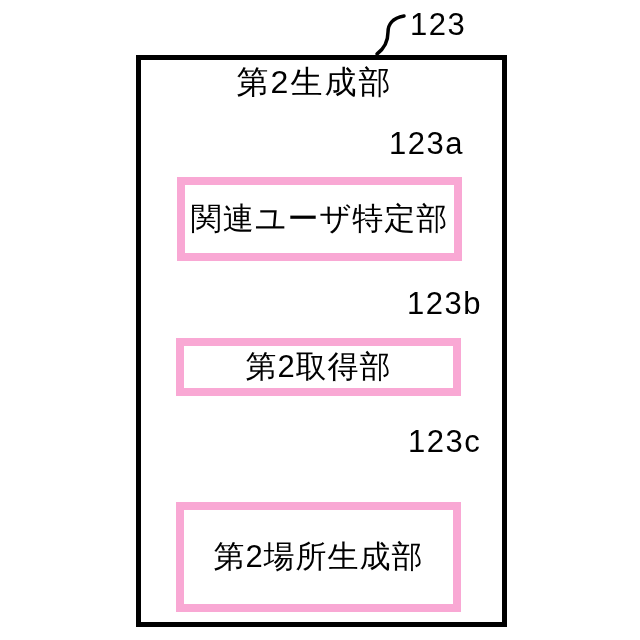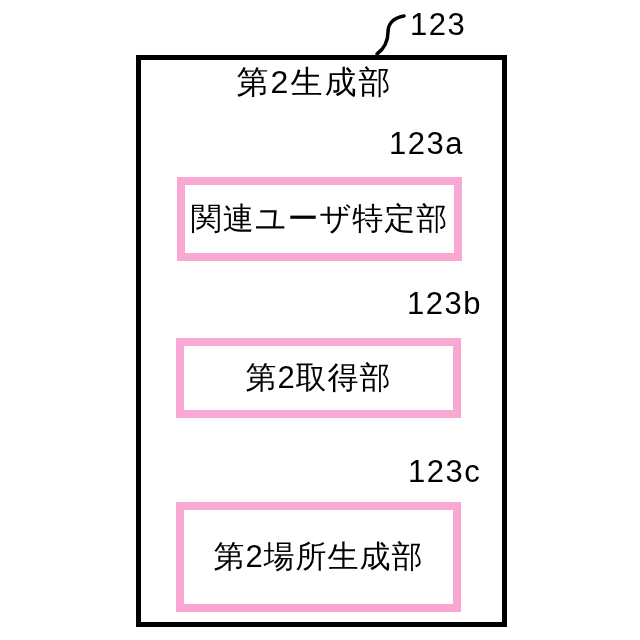--- a/index.html
+++ b/index.html
@@ -53,33 +53,33 @@
     box-sizing: border-box;
     background: #ffffff;
     display: flex;
     align-items: center;
     justify-content: center;
     font-size: 31px;
     letter-spacing: 1px;
     white-space: nowrap;
   }
   .inner-box.box-a { left: 177px; top: 177px; height: 84px; }
-  .inner-box.box-b { left: 176px; top: 338px; height: 80px; }
+  .inner-box.box-b { left: 176px; top: 338px; height: 58px; }
   .inner-box.box-c { left: 176px; top: 502px; height: 110px; }
   .ref-label {
     position: absolute;
     font-size: 31px;
     line-height: 1;
     letter-spacing: 1.5px;
     white-space: nowrap;
   }
   .ref-123  { left: 410px; top: 9px; }
   .ref-123a { left: 389px; top: 128px; text-align: right; }
   .ref-123b { left: 407px; top: 288px; }
-  .ref-123c { left: 408px; top: 456px; }
+  .ref-123c { left: 408px; top: 426px; }
 </style>
 </head>
 <body>
 
 <div class="canvas">
 
   <svg class="leaders" viewBox="0 0 640 640" xmlns="http://www.w3.org/2000/svg">
     <path d="M 404 16 C 392 18, 388 25, 388 32 C 388 40, 385 48, 377 54" fill="none" stroke="#000000" stroke-width="3.5" stroke-linecap="round"></path>
     <path d="M 384 142 C 372 144, 368 151, 368 158 C 368 166, 365 172, 358 177" fill="none" stroke="#000000" stroke-width="3.5" stroke-linecap="round"></path>
     <path d="M 401 307 C 389 309, 385 316, 385 323 C 385 331, 382 336, 378 341" fill="none" stroke="#000000" stroke-width="3.5" stroke-linecap="round"></path>

